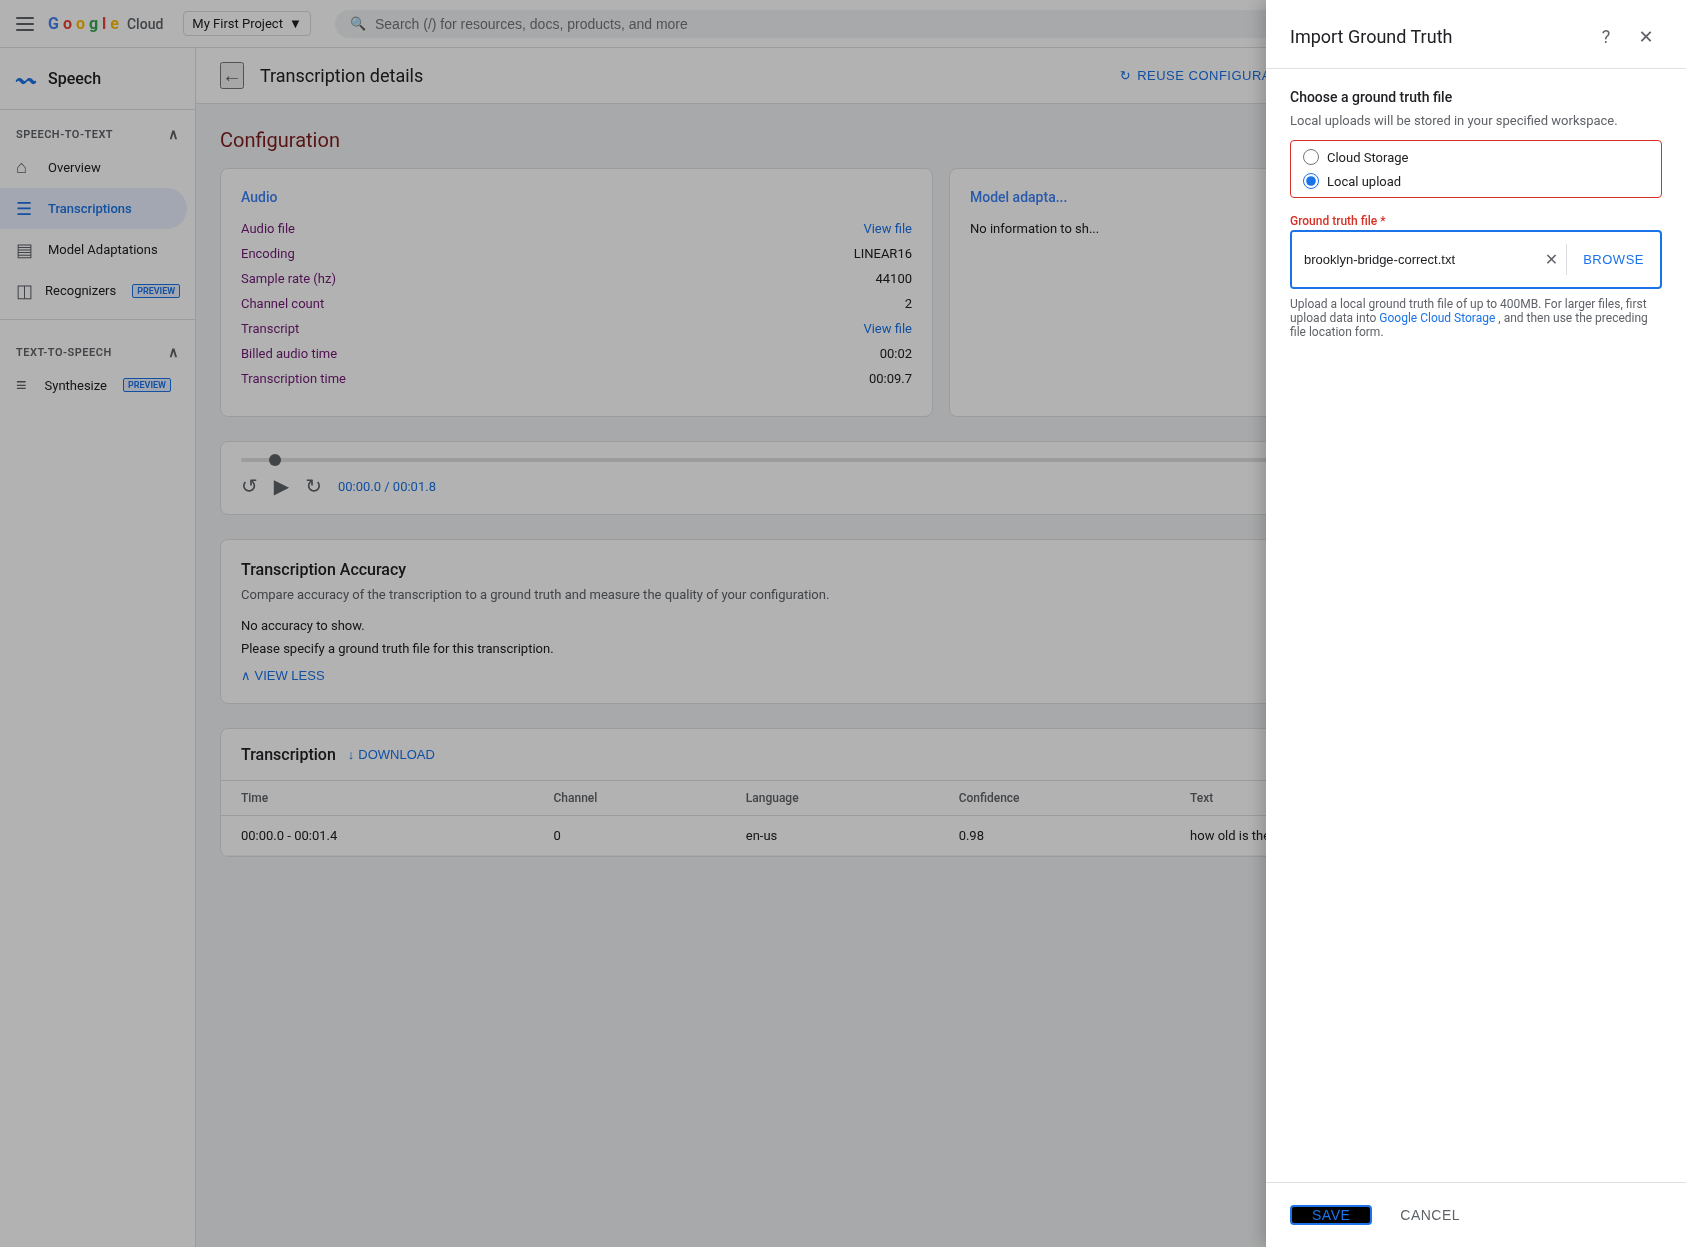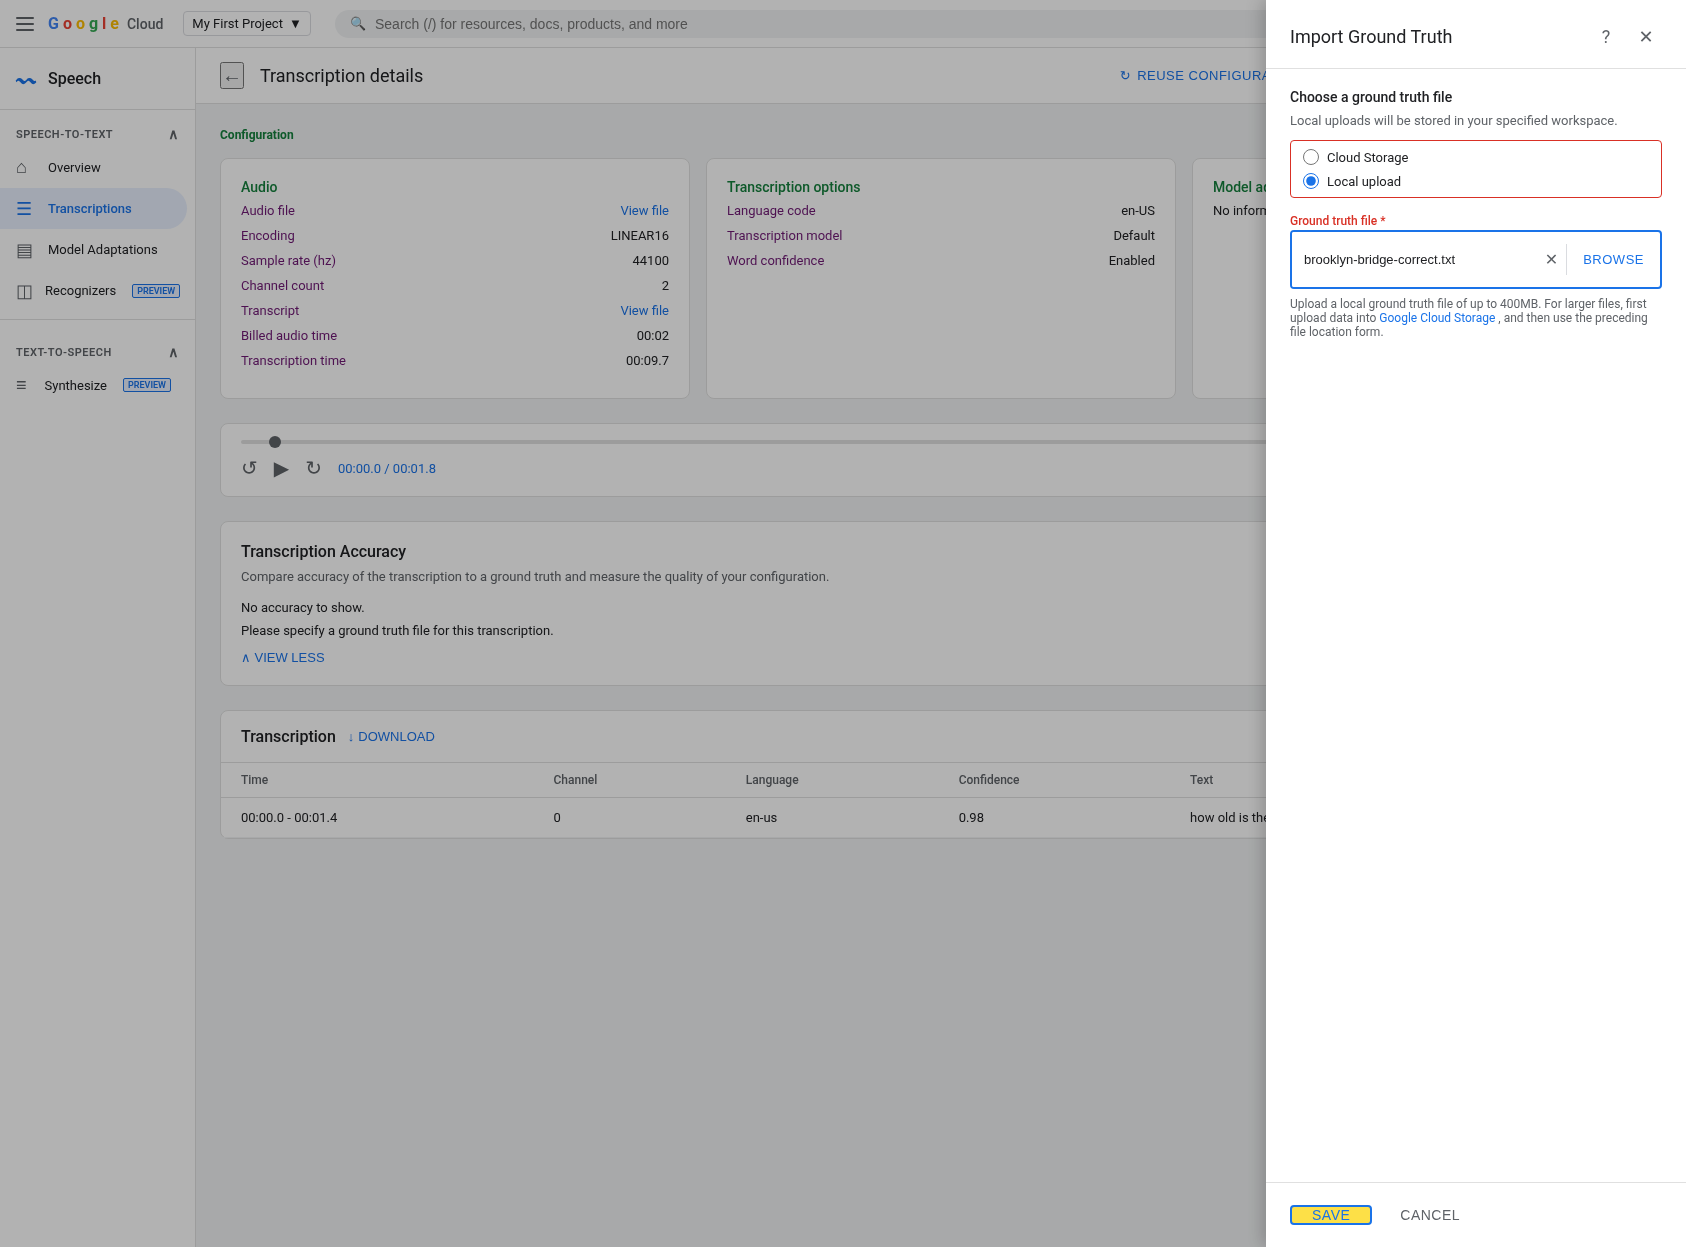--- a/index.html
+++ b/index.html
@@ -81,27 +81,27 @@
     .header-action-btn {
       display: flex; align-items: center; gap: 6px; padding: 6px 12px;
       color: #1a73e8; font-size: 13px; font-weight: 500; cursor: pointer;
       border: none; background: none; text-transform: uppercase; letter-spacing: 0.5px;
     }
 
     
     .content-area { padding: 24px; }
 
     
-    .section-title { font-size: 12px; font-weight: 700; color: #15803d; margin-bottom: 16px; }
+    .section-title { font-size: 20px; font-weight: 400; color: #7f1d1d; margin-bottom: 16px; }
     .config-cards { display: flex; gap: 16px; margin-bottom: 24px; }
     .config-card {
       background: #fff; border: 1px solid #e0e0e0; border-radius: 8px;
       padding: 20px; flex: 1; min-width: 200px;
     }
-    .config-card-title { font-size: 14px; font-weight: 500; color: #15803d; margin-bottom: 8px; }
+    .config-card-title { font-size: 14px; font-weight: 500; color: #3b82f6; margin-bottom: 16px; }
     .config-row { display: flex; justify-content: space-between; margin-bottom: 10px; font-size: 13px; }
     .config-label { color: #701a75; }
     .config-value { color: #1a73e8; cursor: pointer; }
     .config-value.plain { color: #202124; }
 
     
     .audio-player {
       background: #fff; border: 1px solid #e0e0e0; border-radius: 8px;
       padding: 16px 20px; margin-bottom: 24px;
     }
@@ -187,21 +187,21 @@
     .file-input-clear { padding: 6px 8px; color: #5f6368; cursor: pointer; font-size: 16px; background: none; border: none; }
     .browse-btn {
       padding: 8px 16px; color: #1a73e8; font-size: 13px; font-weight: 500;
       cursor: pointer; background: none; border: none; border-left: 1px solid #dadce0;
       text-transform: uppercase; letter-spacing: 0.5px;
     }
     .file-hint { font-size: 12px; color: #5f6368; margin-top: 8px; }
     .file-hint a { color: #1a73e8; text-decoration: none; }
     .dialog-footer { display: flex; align-items: center; gap: 12px; padding: 16px 24px; border-top: 1px solid #e0e0e0; }
     .save-btn {
-      padding: 0 20px; background: #fde047; color: #1a73e8;
+      padding: 0 20px; background: #000000; color: #1a73e8;
       border: 2px solid #1a73e8; border-radius: 4px; font-size: 14px; font-weight: 500;
       cursor: pointer; text-transform: uppercase; letter-spacing: 0.5px;
     }
     .cancel-btn {
       padding: 8px 16px; background: none; color: #5f6368;
       border: none; border-radius: 4px; font-size: 14px; font-weight: 500;
       cursor: pointer; text-transform: uppercase; letter-spacing: 0.5px;
     }
   </style>
 </head>
@@ -332,35 +332,20 @@
         <div class="config-row">
           <span class="config-label">Billed audio time</span>
           <span class="config-value plain">00:02</span>
         </div>
         <div class="config-row">
           <span class="config-label">Transcription time</span>
           <span class="config-value plain">00:09.7</span>
         </div>
       </div>
 
-      <div class="config-card">
-        <div class="config-card-title">Transcription options</div>
-        <div class="config-row">
-          <span class="config-label">Language code</span>
-          <span class="config-value plain">en-US</span>
-        </div>
-        <div class="config-row">
-          <span class="config-label">Transcription model</span>
-          <span class="config-value plain">Default</span>
-        </div>
-        <div class="config-row">
-          <span class="config-label">Word confidence</span>
-          <span class="config-value plain">Enabled</span>
-        </div>
-      </div>
 
       <div class="config-card">
         <div class="config-card-title">Model adapta...</div>
         <div class="config-value plain">No information to sh...</div>
       </div>
     </div>
 
     <div class="audio-player">
       <div class="progress-bar">
         <div class="progress-dot"></div>

